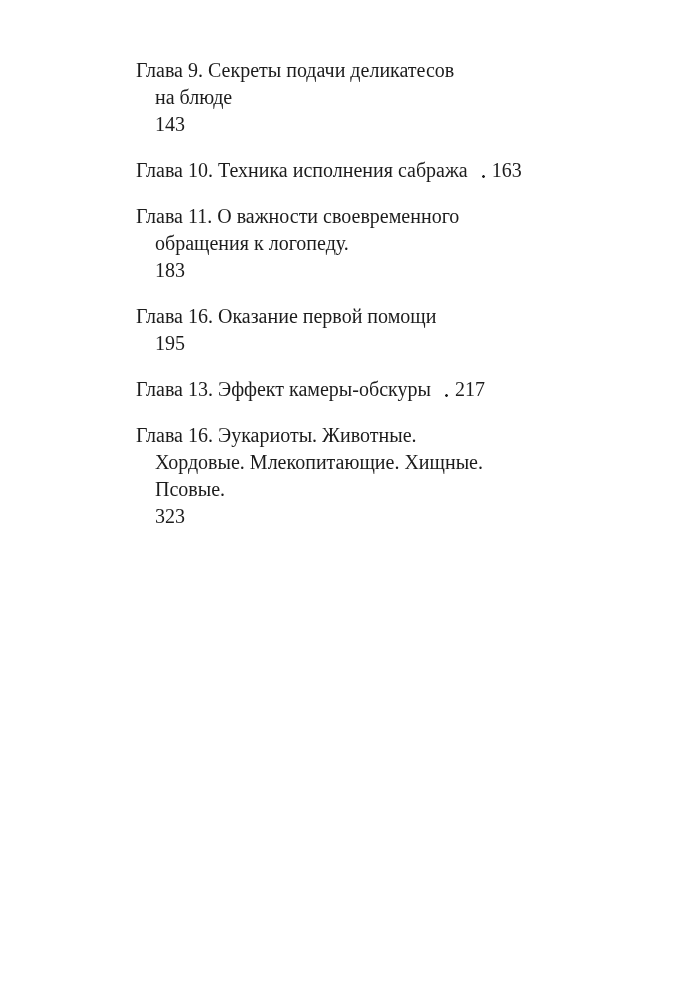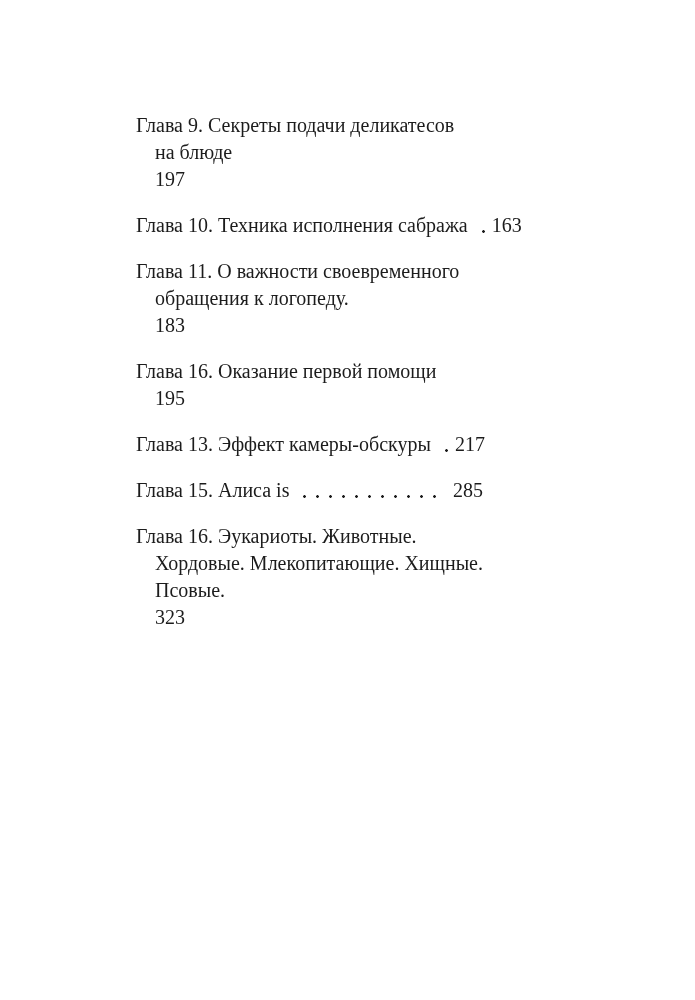--- a/index.html
+++ b/index.html
@@ -9,21 +9,21 @@
   body {
     width: 695px;
     height: 1000px;
     background: #ffffff;
     font-family: "Liberation Serif", "DejaVu Serif", serif;
     color: #1c1c1c;
     overflow: hidden;
   }
   .toc {
     box-sizing: border-box;
-    padding: 112px 107px 0 136px; 
+    padding: 57px 107px 0 136px; 
     width: 590px;
   }
   .entry {
     font-size: 20px;
     line-height: 27px;
     margin-bottom: 19px;
   }
   .line {
     white-space: nowrap;
   }
@@ -54,21 +54,21 @@
 </head>
 <body>
 
 <div class="toc">
 
   <div class="entry">
     <div class="line">Глава 9. Секреты подачи деликатесов</div>
     <div class="row cont">
       <span class="txt">на блюде</span>
       <span class="leader"></span>
-      <span class="page-num">197</span>
+      <span class="page-num">143</span>
     </div>
   </div>
 
   <div class="entry">
     <div class="row">
       <span class="txt">Глава 10. Техника исполнения сабража</span>
       <span class="leader"></span>
       <span class="page-num">163</span>
     </div>
   </div>
@@ -92,27 +92,20 @@
 
   <div class="entry">
     <div class="row">
       <span class="txt">Глава 13. Эффект камеры-обскуры</span>
       <span class="leader"></span>
       <span class="page-num">217</span>
     </div>
   </div>
 
 
-  <div class="entry">
-    <div class="row">
-      <span class="txt">Глава 15. Алиса is</span>
-      <span class="leader"></span>
-      <span class="page-num">285</span>
-    </div>
-  </div>
 
   <div class="entry">
     <div class="line">Глава 16. Эукариоты. Животные.</div>
     <div class="line cont">Хордовые. Млекопитающие. Хищные.</div>
     <div class="row cont">
       <span class="txt">Псовые.</span>
       <span class="leader"></span>
       <span class="page-num">323</span>
     </div>
   </div>

